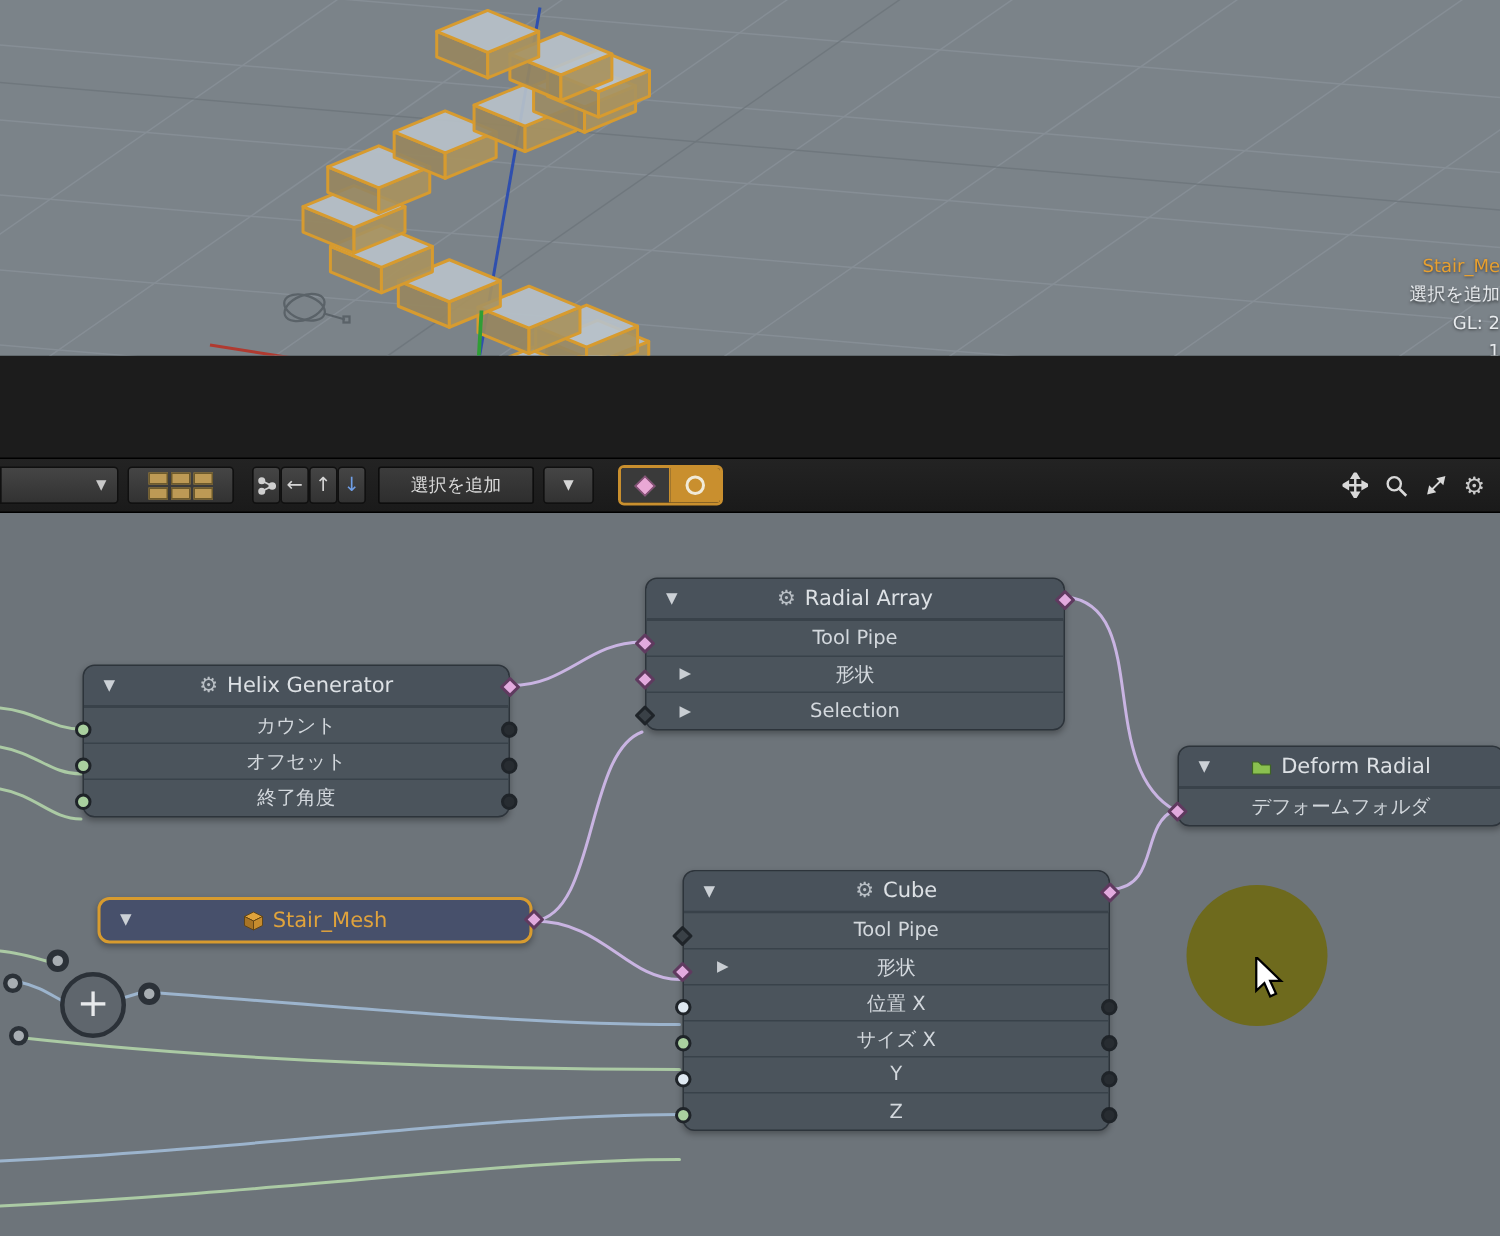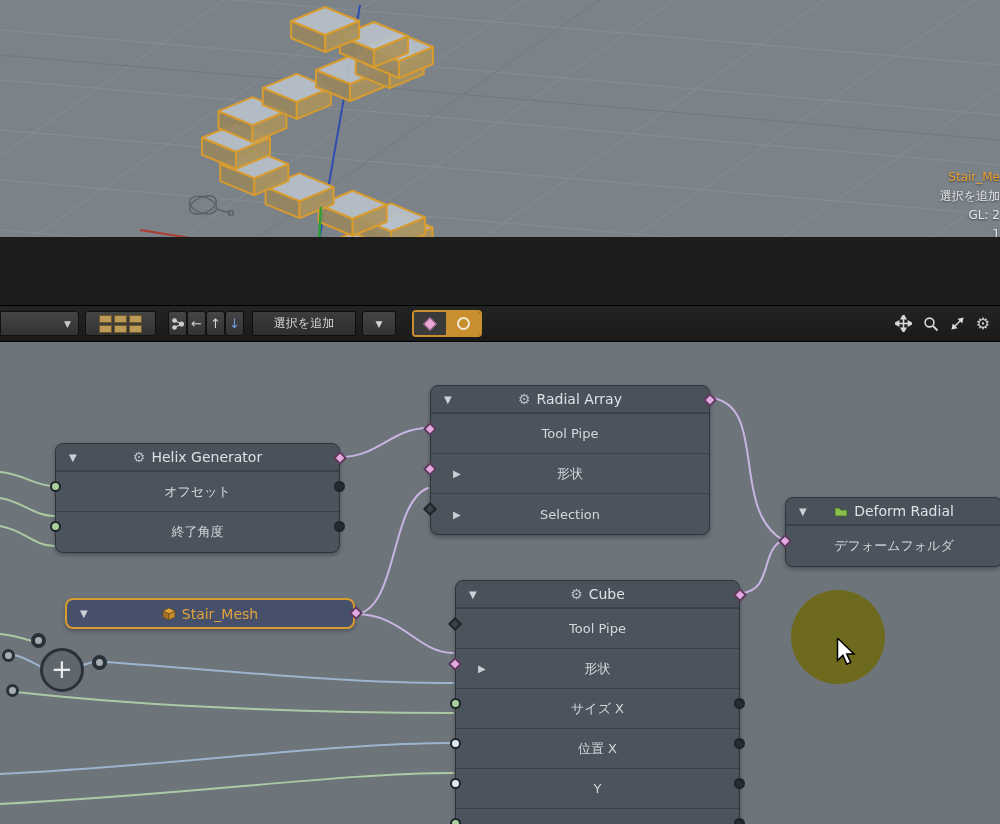--- a/index.html
+++ b/index.html
@@ -45,21 +45,21 @@
   .wire { fill:none; stroke-width:2; stroke-linecap:round; }
   .w-lav { stroke:#c9b4e2; }
   .w-grn { stroke:#abcaa4; }
   .w-blu { stroke:#9cb4cd; }
 
   .node { position:absolute; background:#4b545c; border:1px solid #2d343b; border-radius:8px;
     box-shadow:0 2px 4px rgba(0,0,0,.3); }
   .node-header { position:relative; height:28px; display:flex; align-items:center;
     justify-content:center; gap:6px; border-bottom:2px solid #39424a; border-radius:8px 8px 0 0;
     background:#49525b; font-size:14px; color:#dde1e5; }
-  .node-row { position:relative; height:40px; display:flex; align-items:center;
+  .node-row { position:relative; height:24px; display:flex; align-items:center;
     justify-content:center; font-size:13px; color:#d3d8dd; border-bottom:1px solid #39424a;text-align:right; }
   .node-row:last-child { border-bottom:none; border-radius:0 0 8px 8px; }
   .tri { position:absolute; left:13px; font-size:10px; color:#ccd1d6; }
   .rtri { position:absolute; left:22px; font-size:10px; color:#c9ced3; }
   .gear { font-size:14px; color:#b9bfc5; }
 
   .sock { position:absolute; width:11px; height:11px; border-radius:50%; border:2px solid #1f2429; }
   .sock-dark { background:#272c31; }
   .sock-green { background:#a9d09f; }
   .sock-light { background:#dfe9f2; }
@@ -285,20 +285,25 @@
     </svg>
 
     <div class="node" style="left:55px; top:101px; width:285px;">
       <div class="node-header">
         <span class="tri">▼</span>
         <span class="gear">⚙</span>
         <span>Helix Generator</span>
         <span class="sock-dia dia-pink" style="right:-6px; top:9px;"></span>
       </div>
       <div class="node-row">
+        <span>カウント</span>
+        <span class="sock sock-green" style="left:-6px; top:9px;"></span>
+        <span class="sock sock-dark" style="right:-6px; top:9px;"></span>
+      </div>
+      <div class="node-row">
         <span>オフセット</span>
         <span class="sock sock-green" style="left:-6px; top:9px;"></span>
         <span class="sock sock-dark" style="right:-6px; top:9px;"></span>
       </div>
       <div class="node-row">
         <span>終了角度</span>
         <span class="sock sock-green" style="left:-6px; top:9px;"></span>
         <span class="sock sock-dark" style="right:-6px; top:9px;"></span>
       </div>
     </div>
@@ -363,27 +368,27 @@
       <div class="node-row">
         <span>Tool Pipe</span>
         <span class="sock-dia dia-dark" style="left:-6px; top:10px;"></span>
       </div>
       <div class="node-row">
         <span class="rtri">▶</span>
         <span>形状</span>
         <span class="sock-dia dia-pink" style="left:-6px; top:10px;"></span>
       </div>
       <div class="node-row">
+        <span>位置 X</span>
+        <span class="sock sock-light" style="left:-6px; top:9px;"></span>
+        <span class="sock sock-dark" style="right:-6px; top:9px;"></span>
+      </div>
+      <div class="node-row">
         <span>サイズ X</span>
         <span class="sock sock-green" style="left:-6px; top:9px;"></span>
-        <span class="sock sock-dark" style="right:-6px; top:9px;"></span>
-      </div>
-      <div class="node-row">
-        <span>位置 X</span>
-        <span class="sock sock-light" style="left:-6px; top:9px;"></span>
         <span class="sock sock-dark" style="right:-6px; top:9px;"></span>
       </div>
       <div class="node-row">
         <span>Y</span>
         <span class="sock sock-light" style="left:-6px; top:9px;"></span>
         <span class="sock sock-dark" style="right:-6px; top:9px;"></span>
       </div>
       <div class="node-row">
         <span>Z</span>
         <span class="sock sock-green" style="left:-6px; top:9px;"></span>

